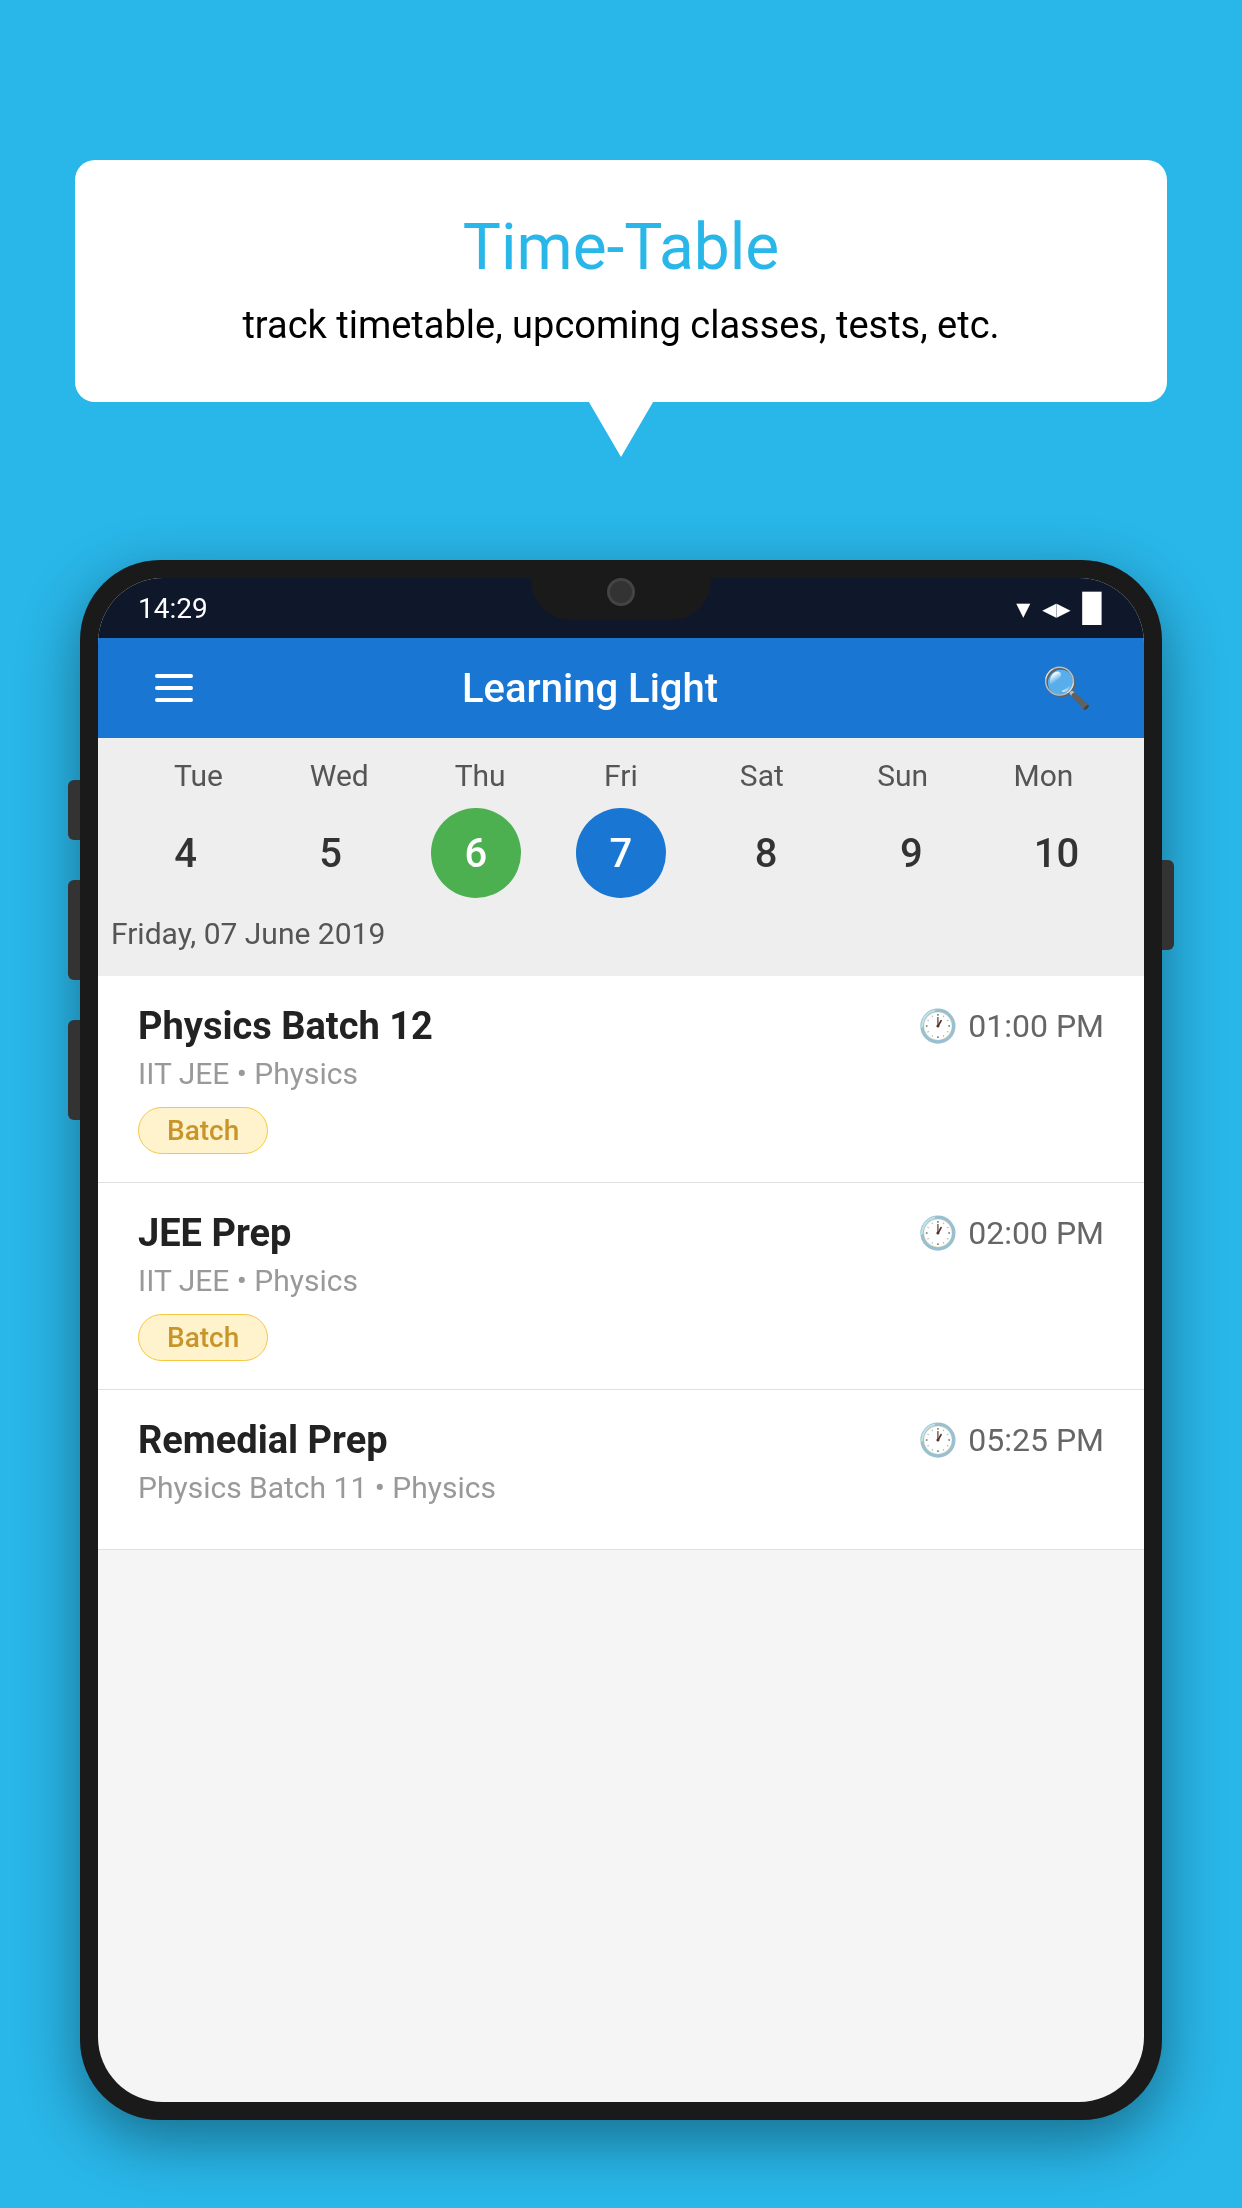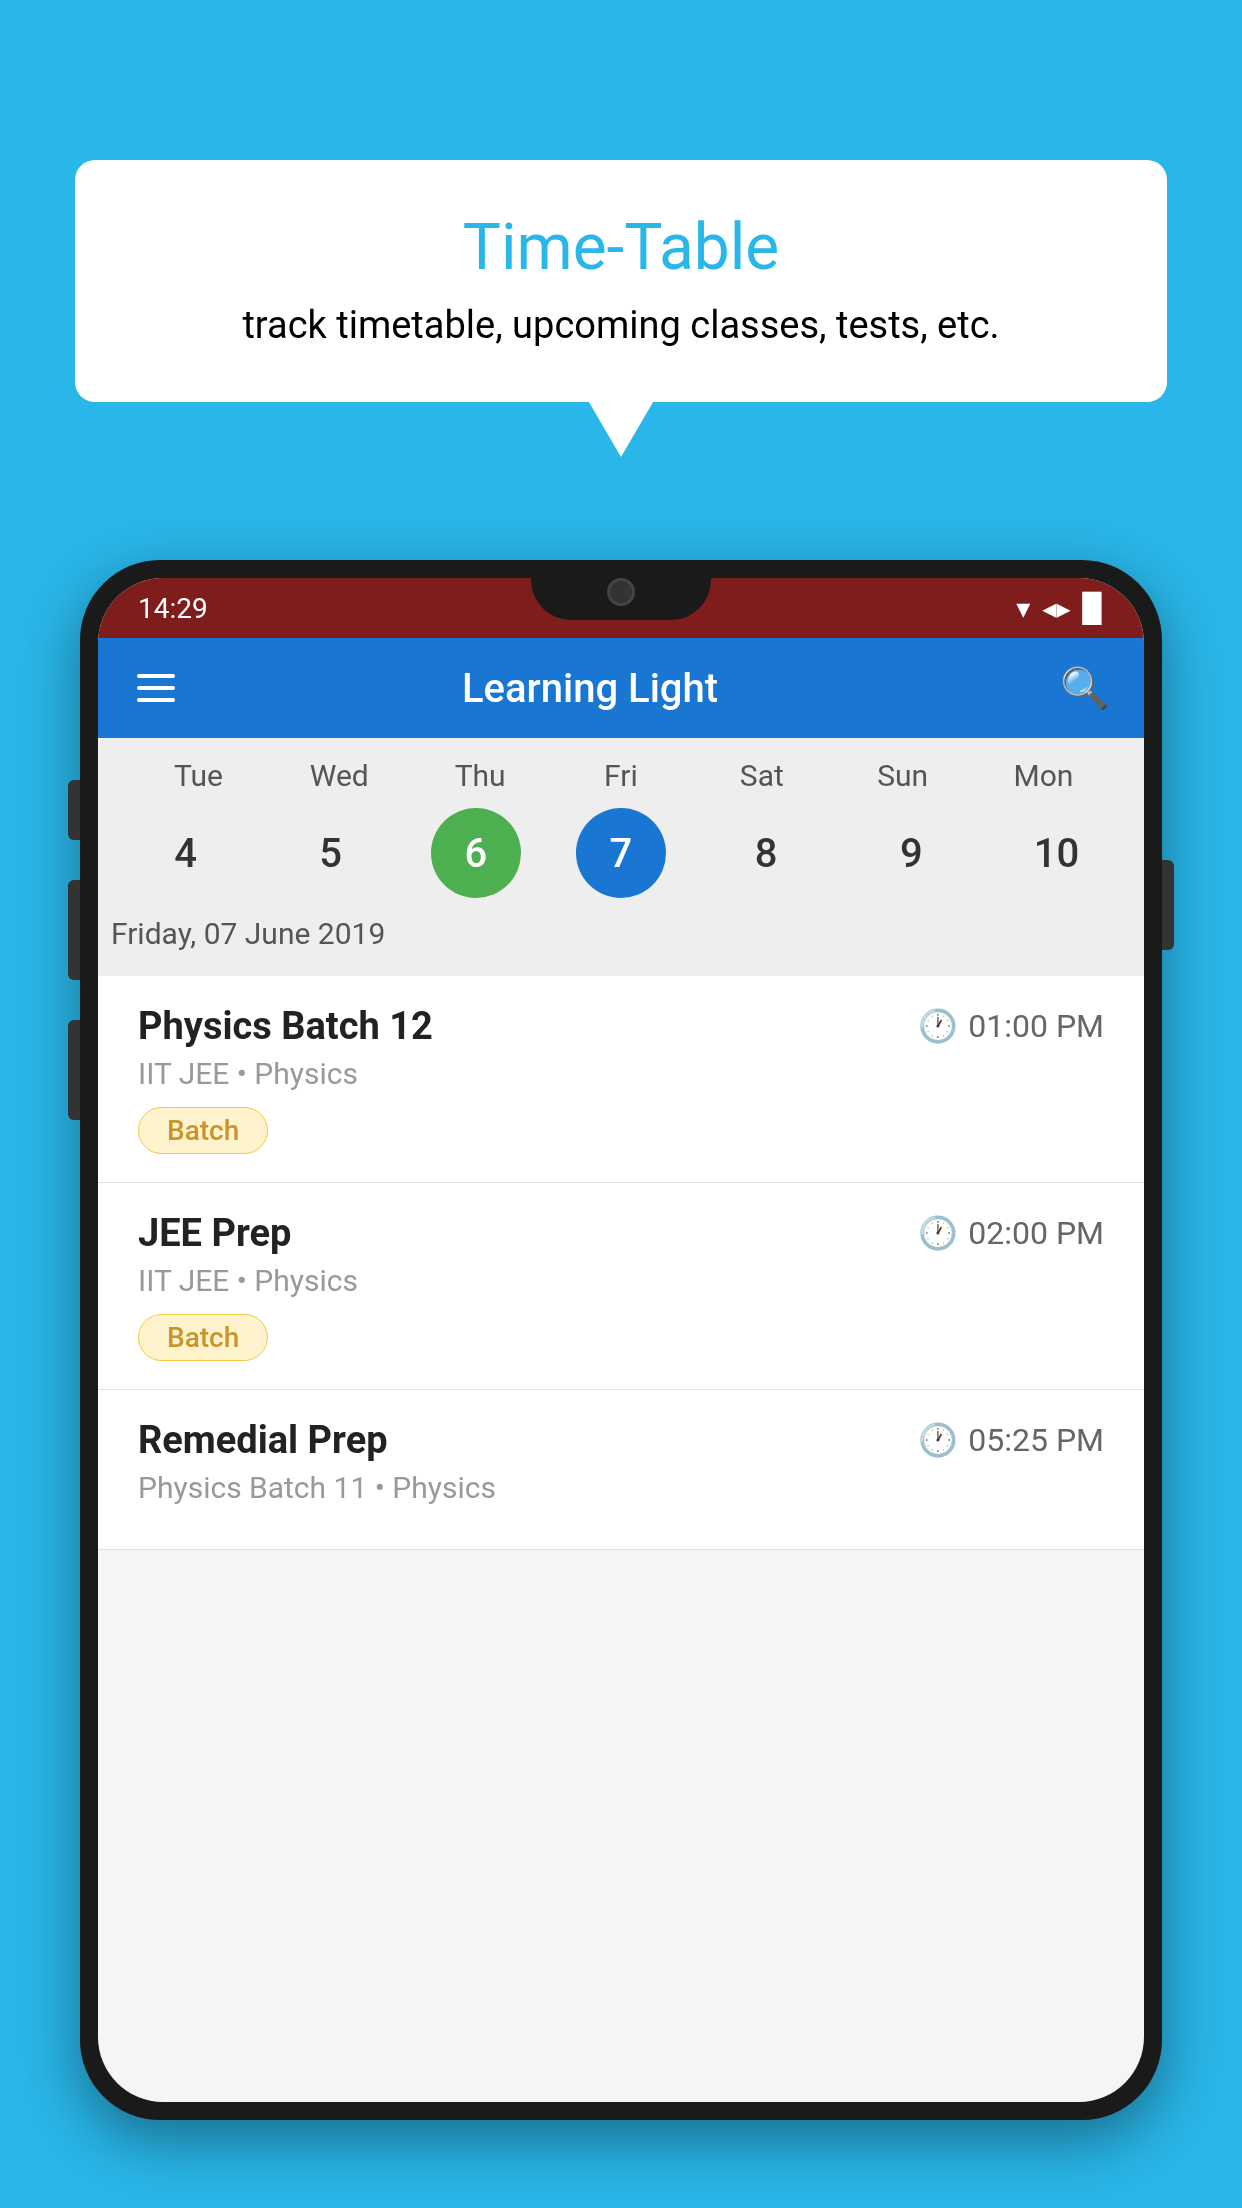--- a/index.html
+++ b/index.html
@@ -104,21 +104,21 @@
       background: #f5f5f5;
       border-radius: 65px;
       overflow: hidden;
       width: 100%;
       height: 100%;
       position: relative;
     }
 
     
     .status-bar {
-      background: #7f1d1d;
+      background: #0f172a;
       height: 60px;
       display: flex;
       align-items: center;
       justify-content: space-between;
       padding: 0 40px;
       color: white;
       font-size: 28px;
     }
 
     .status-icons {
@@ -126,21 +126,21 @@
       align-items: center;
       gap: 12px;
     }
 
     
     .app-bar {
       background: #1976d2;
       height: 100px;
       display: flex;
       align-items: center;
-      padding: 0 29px;
+      padding: 0 47px;
       color: white;
     }
 
     .hamburger-icon {
       display: flex;
       flex-direction: column;
       gap: 8px;
       cursor: pointer;
       padding: 10px;
     }

